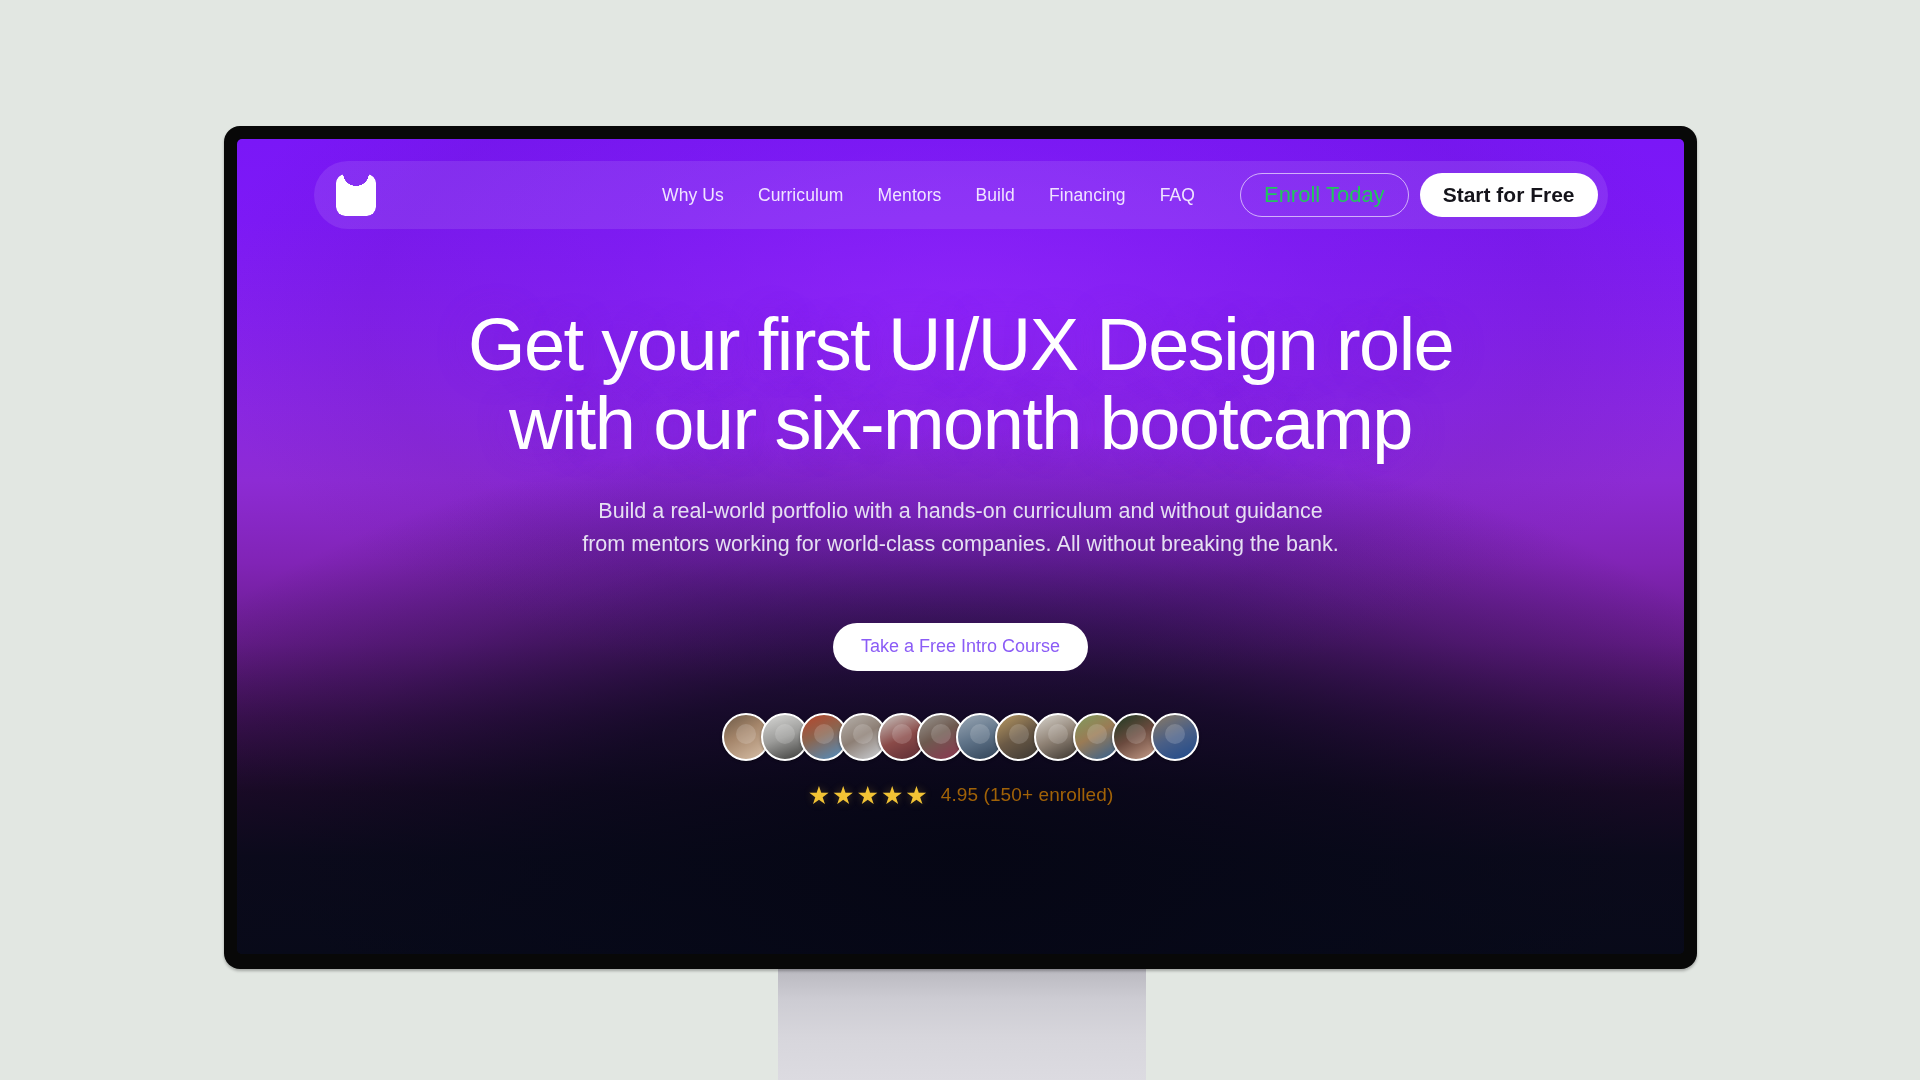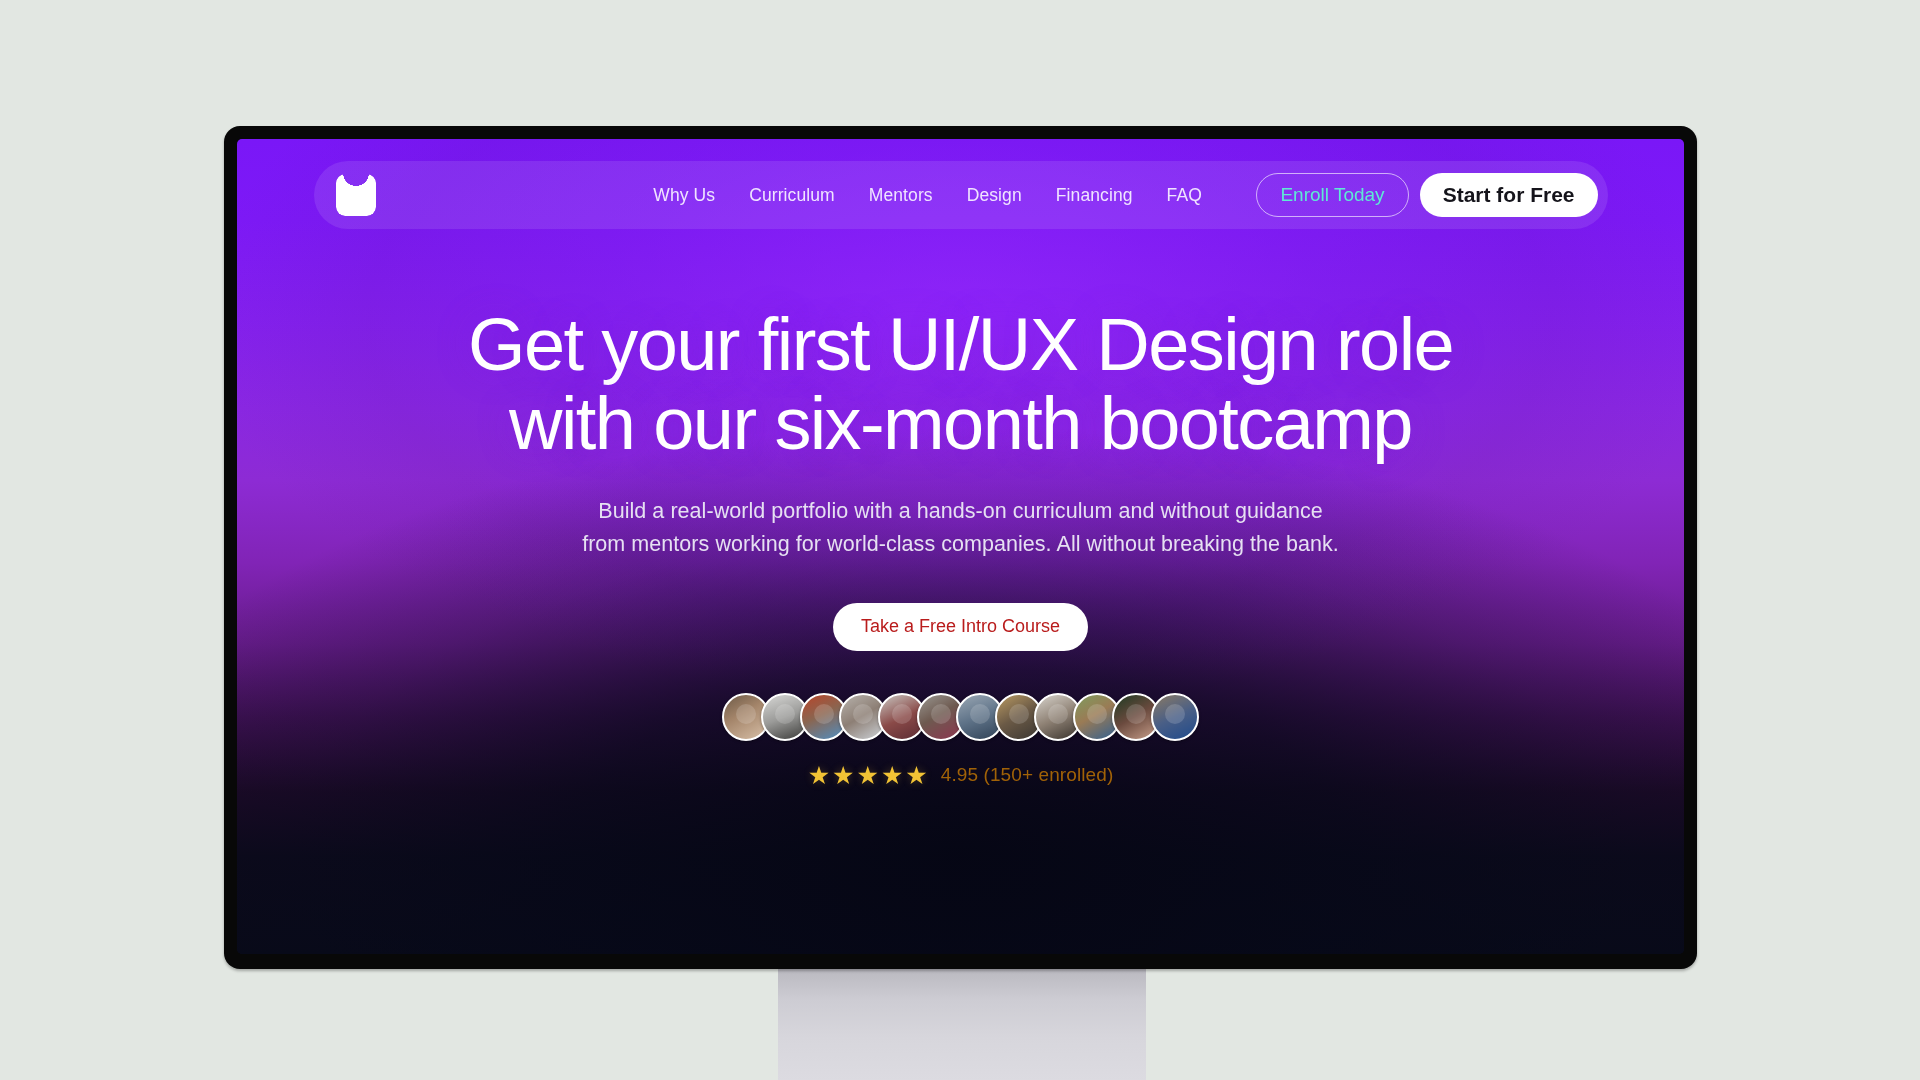--- a/index.html
+++ b/index.html
@@ -131,22 +131,22 @@
   #nav-actions {
     margin-left:auto;
     display:flex; align-items:center;
     gap:11px;
   }
   #btn-enroll-today {
     height:44px; padding:0 23px;
     display:flex; align-items:center; justify-content:center;
     border:1.3px solid rgba(255,255,255,0.62);
     border-radius:22px;
-    color:#5eead4;
-    font-size:19px;
+    color:#22c55e;
+    font-size:22px;
     background:transparent;
     cursor:pointer;
     white-space:nowrap;
   }
   #btn-start-free {
     height:44px; padding:0 23px;
     display:flex; align-items:center; justify-content:center;
     border:none; border-radius:22px;
     background:#ffffff;
     color:#15141b;
@@ -186,24 +186,24 @@
   #hero-sub .sub-line { display:block; }
 
   #hero-ctas {
     margin-top:43px;
     display:flex; align-items:center;
     gap:14px;
   }
   #btn-intro-course {
     height:48px; padding:0 28px;
     display:flex; align-items:center; justify-content:center;
-    background:#ffffff; color:#b91c1c;
+    background:#ffffff; color:#8b5cf6;
     border:none; border-radius:24px;
     font-size:18px;
-    cursor:pointer; white-space:nowrap;
+    cursor:pointer; white-space:nowrap;margin-top:20px;
   }
   #btn-june-cohort {
     height:48px; padding:0 28px;
     display:flex; align-items:center; justify-content:center;
     background:transparent; color:#ffffff;
     border:1.3px solid rgba(255,255,255,0.46);
     border-radius:24px;
     font-size:18px;
     cursor:pointer; white-space:nowrap;
   }
@@ -274,21 +274,21 @@
 
       <div id="page-content">
 
         <nav id="navbar">
           <div id="logo-mark"></div>
 
           <div id="nav-links">
             <span class="nav-link">Why Us</span>
             <span class="nav-link">Curriculum</span>
             <span class="nav-link">Mentors</span>
-            <span class="nav-link">Design</span>
+            <span class="nav-link">Build</span>
             <span class="nav-link">Financing</span>
             <span class="nav-link">FAQ</span>
           </div>
 
           <div id="nav-actions">
             <button id="btn-enroll-today">Enroll Today</button>
             <button id="btn-start-free">Start for Free</button>
           </div>
         </nav>
 

